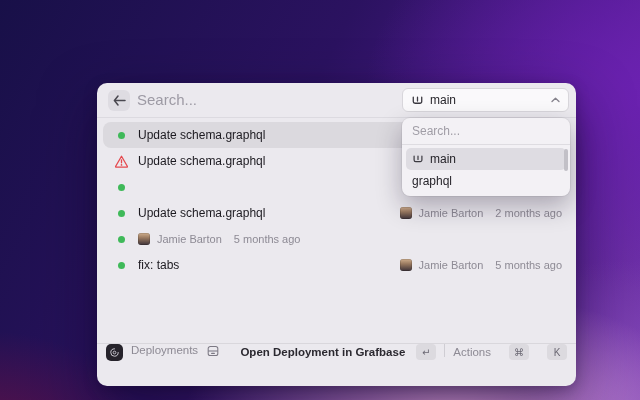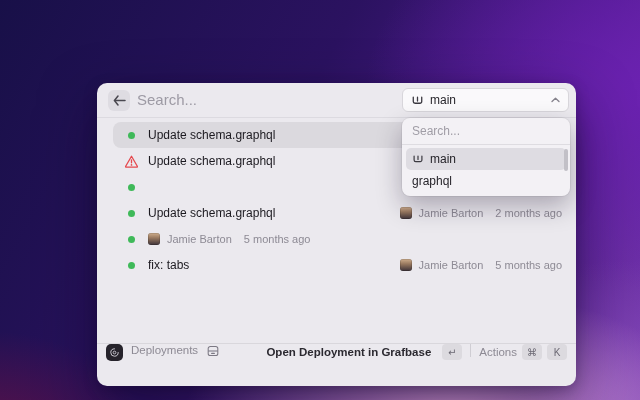--- a/index.html
+++ b/index.html
@@ -37,21 +37,21 @@
   .branch-select {
     position:absolute; right:7px; top:5px; width:167px; height:24px;
     background:#faf9fb; border:1px solid #d8d6db; border-radius:6px;
     display:flex; align-items:center; gap:6px; padding:0 8px; cursor:pointer;
     font-size:12px; color:#28262c; font-family:inherit;
   }
   .branch-select .grow { flex:1; text-align:left; }
   
   .hdr-divider { position:absolute; left:0; top:34px; right:0; height:1px; background:#dcdae0; }
   
-  .list { position:absolute; left:16px; right:6px; top:39px; }
+  .list { position:absolute; left:6px; right:6px; top:39px; }
   .row {
     height:26px; display:flex; align-items:center; gap:9px;
     padding:0 8px 0 11px; border-radius:8px; cursor:pointer;
   }
   .row.selected { background:#dbd9de; }
   .row-title { font-size:12px; color:#1c1a20; flex:1; white-space:nowrap; overflow:hidden; }
   .dot { width:7px; height:7px; border-radius:50%; flex:0 0 auto; margin:0 4px; }
   .warn { width:15px; height:15px; flex:0 0 auto; display:flex; }
   .meta { display:flex; align-items:center; gap:7px; }
   .avatar {
@@ -79,21 +79,21 @@
     cursor:pointer; padding:0; font-family:inherit;
   }
   .primary-label { font-size:11.5px; font-weight:bold; color:#2b2930; }
   .key {
     min-width:20px; height:16px; padding:0 4px; background:#dcdadf; border-radius:4px;
     display:flex; align-items:center; justify-content:center;
     font-size:10px; color:#6b6873;
   }
   .vsep { width:1px; height:13px; background:#cfcdd3; }
   .actions-btn {
-    display:flex; align-items:center; gap:5px; background:none; border:none;
+    display:flex; align-items:center; gap:18px; background:none; border:none;
     cursor:pointer; padding:0; font-family:inherit;
   }
   .actions-label { font-size:11.5px; color:#8d8a94; }
   
   .dropdown {
     position:absolute; left:305px; top:35px; width:168px;
     background:#f3f1f5; border-radius:8px;
     box-shadow:0 10px 26px rgba(20,10,35,.3), 0 0 0 1px rgba(0,0,0,.05);
     padding-bottom:4px; z-index:5;
   }

